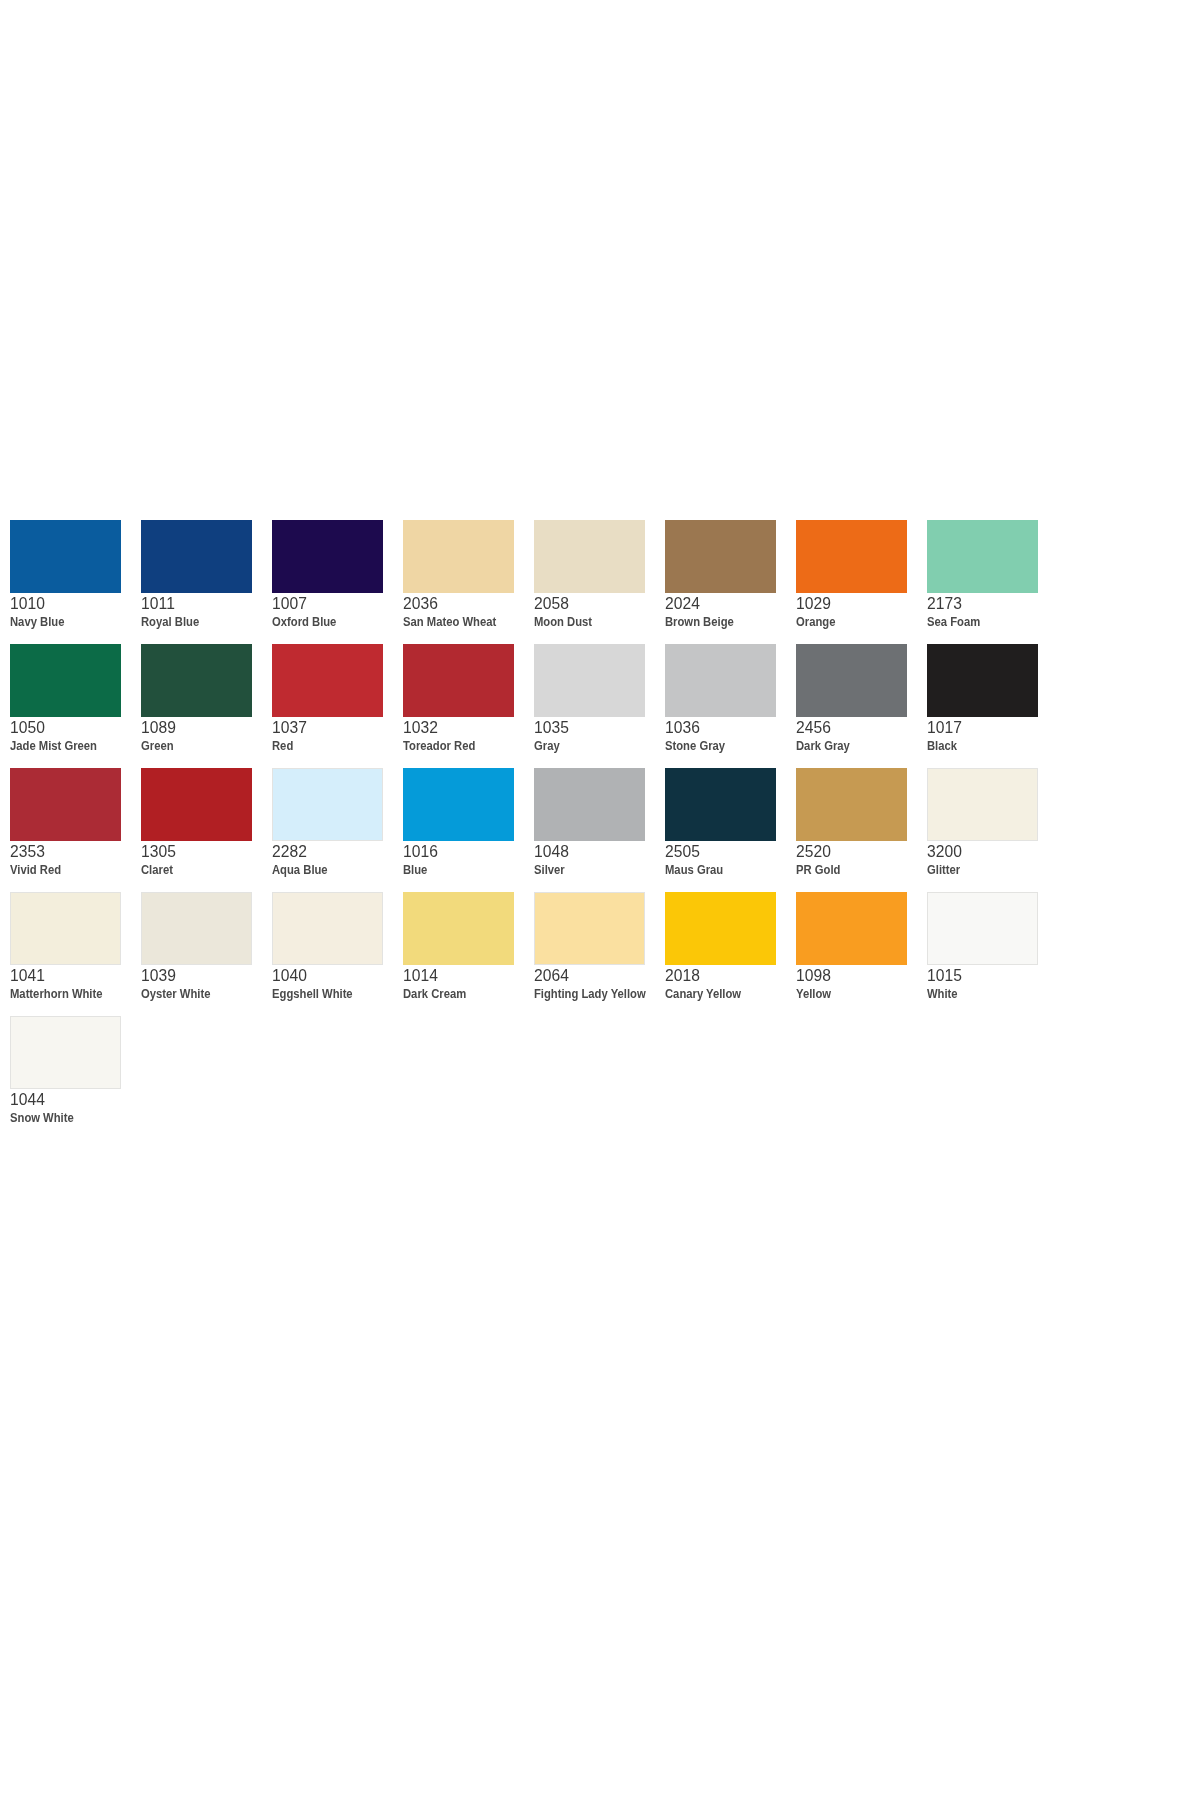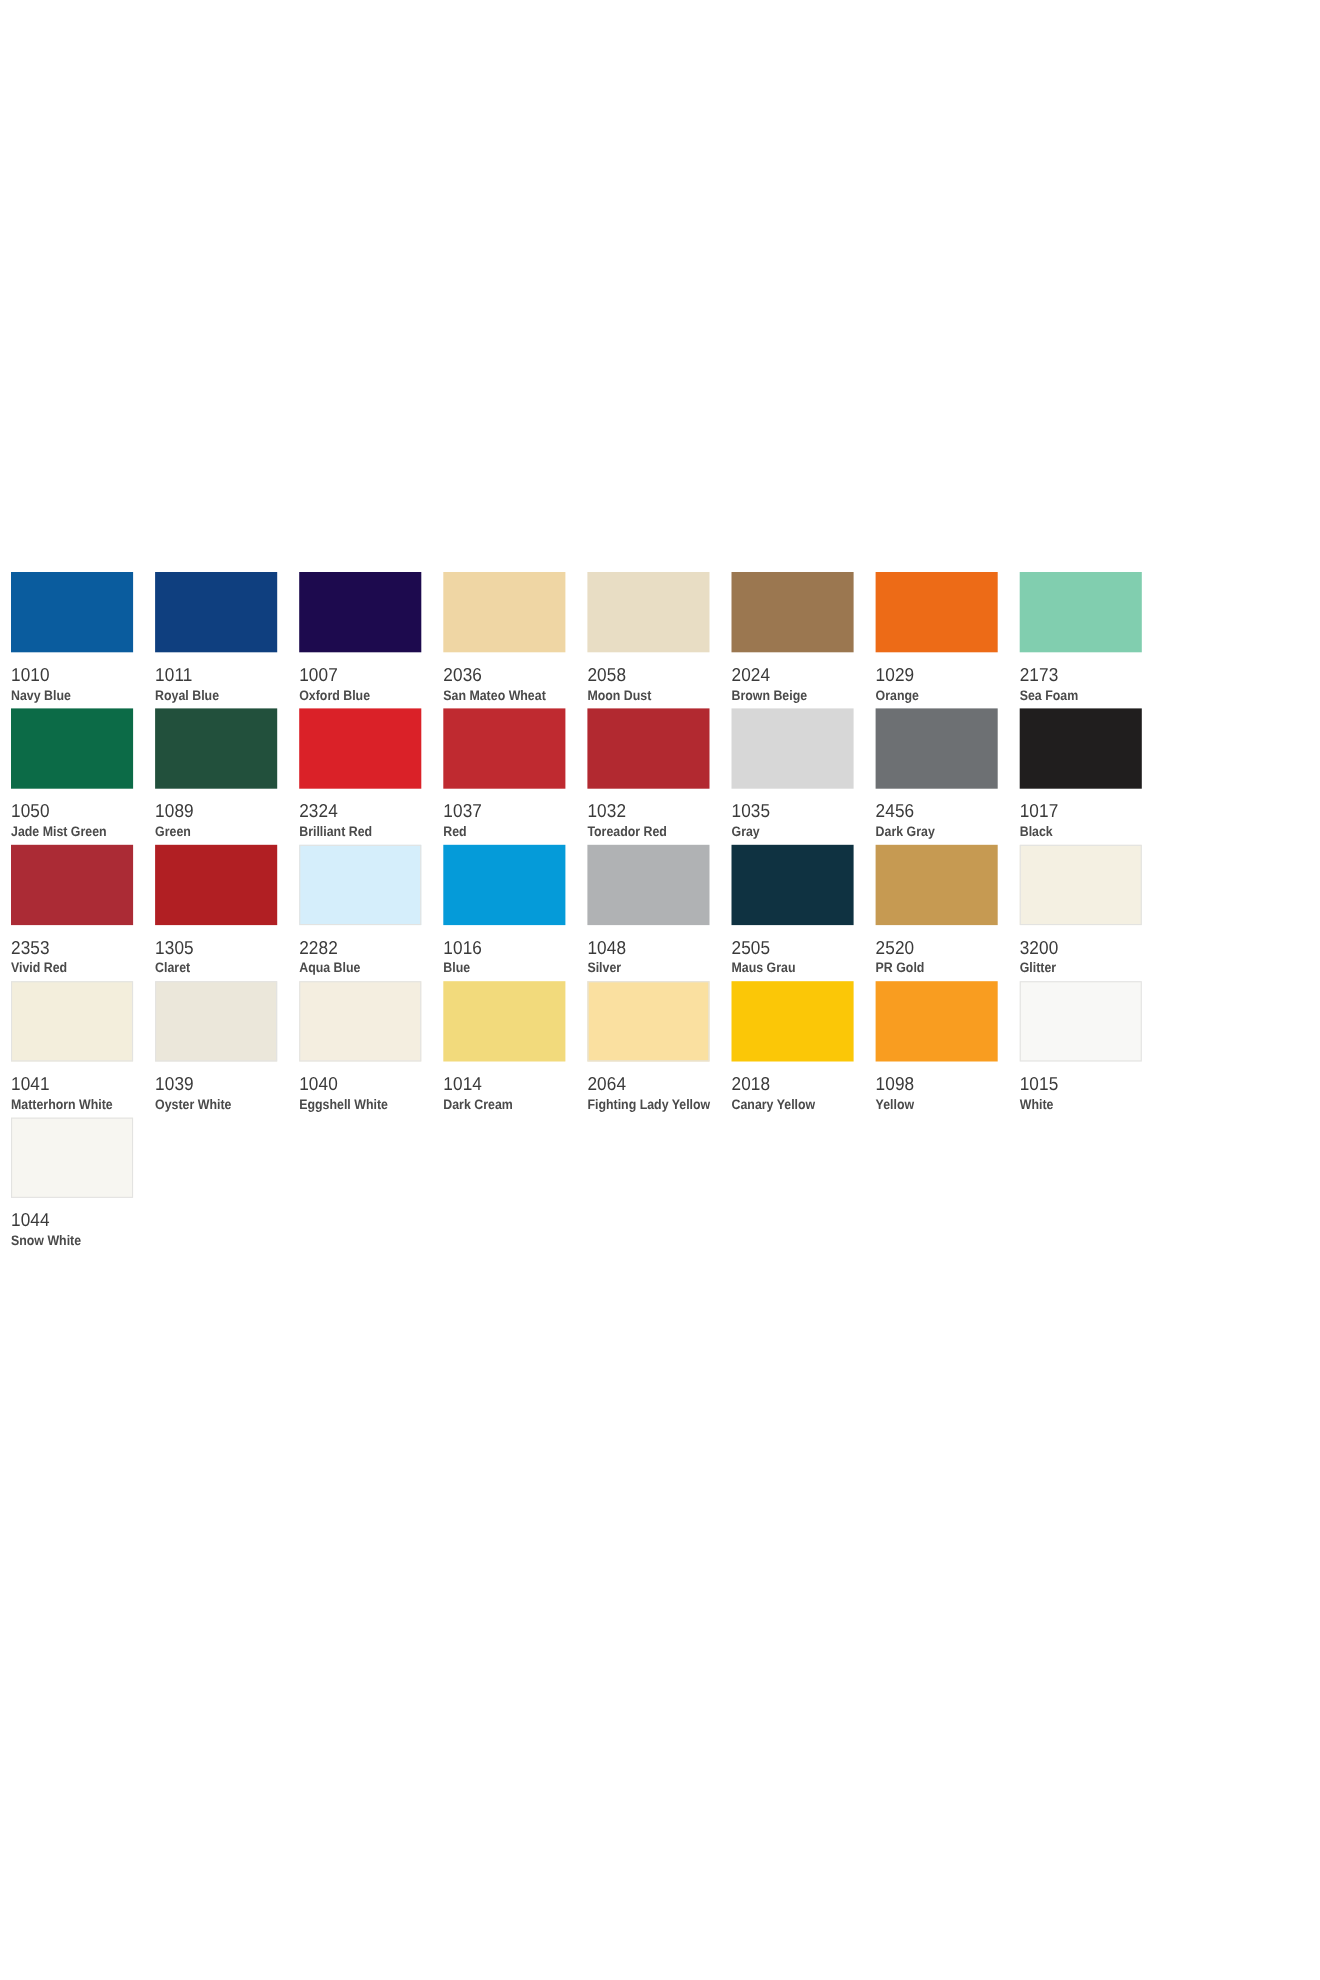--- a/index.html
+++ b/index.html
@@ -47,21 +47,21 @@
   .chip {
     width: 111px;
     height: 73px;
     box-sizing: border-box;
     display: block;
   }
   .chip.bordered {
     border: 1px solid #e3e3e1;
   }
   .meta {
-    padding-top: 12px;
+    padding-top: 2px;
     line-height: 1.0;
   }
   .code {
     font-size: 17px;
     font-weight: 400;
     color: #3a3a3a;
     letter-spacing: 0.1px;
     font-family: "Liberation Sans Narrow", "Liberation Sans", sans-serif;
     transform: scaleX(0.92);
     transform-origin: left center;
@@ -148,45 +148,45 @@
           </div>
         </div>
         <div class="cell">
           <div class="chip" style="background: rgb(34, 80, 60);"></div>
           <div class="meta">
             <div class="code">1089</div>
             <div class="name">Green</div>
           </div>
         </div>
         <div class="cell">
-          <div class="chip" style="background: rgb(218, 33, 40);"></div>
-          <div class="meta">
-            <div class="code">2324</div>
-            <div class="name">Brilliant Red</div>
-          </div>
-        </div>
-        <div class="cell">
           <div class="chip" style="background: rgb(191, 42, 48);"></div>
           <div class="meta">
             <div class="code">1037</div>
             <div class="name">Red</div>
           </div>
         </div>
         <div class="cell">
           <div class="chip" style="background: rgb(178, 41, 48);"></div>
           <div class="meta">
             <div class="code">1032</div>
             <div class="name">Toreador Red</div>
           </div>
         </div>
         <div class="cell">
           <div class="chip" style="background: rgb(215, 215, 215);"></div>
           <div class="meta">
             <div class="code">1035</div>
             <div class="name">Gray</div>
+          </div>
+        </div>
+        <div class="cell">
+          <div class="chip" style="background: rgb(196, 197, 198);"></div>
+          <div class="meta">
+            <div class="code">1036</div>
+            <div class="name">Stone Gray</div>
           </div>
         </div>
         <div class="cell">
           <div class="chip" style="background: rgb(109, 112, 115);"></div>
           <div class="meta">
             <div class="code">2456</div>
             <div class="name">Dark Gray</div>
           </div>
         </div>
         <div class="cell">

